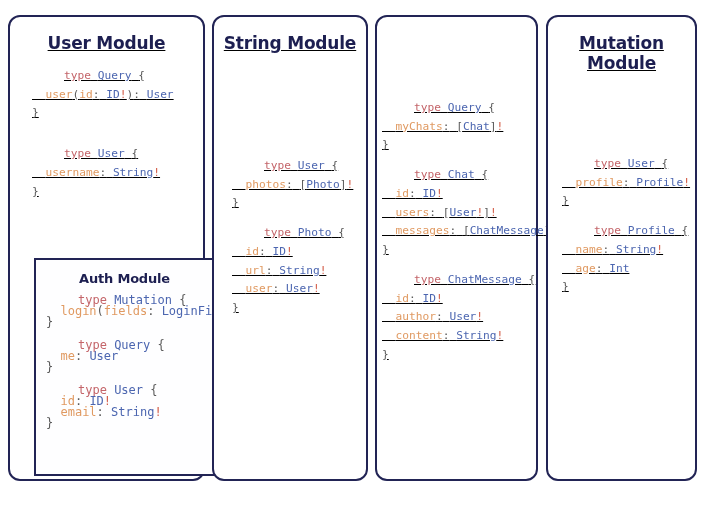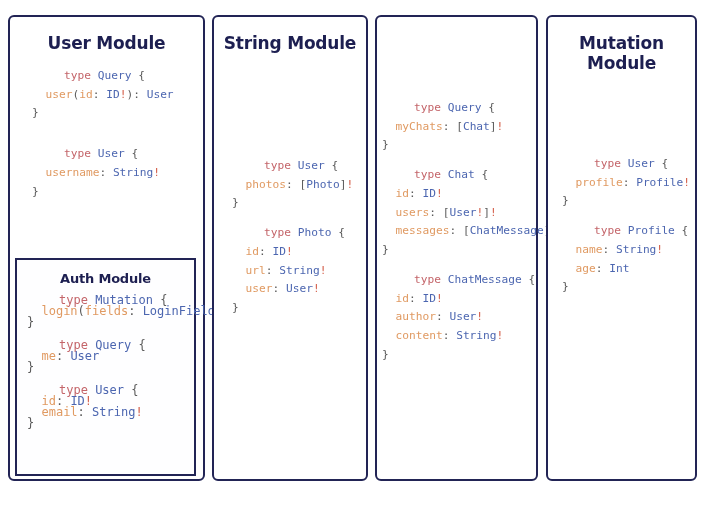--- a/index.html
+++ b/index.html
@@ -19,21 +19,22 @@
     width: 704px;
     height: 511px;
     background: #ffffff;
   }
 
   .panel {
     position: absolute;
     box-sizing: border-box;
     background: #ffffff;
     border: 2px solid #222455;
-    border-radius: 6px;
+    border-radius: 12px;
+    text-decoration: underline;
   }
 
   .panel-title {
     text-align: center;
     font-family: "DejaVu Sans", sans-serif;
     font-weight: bold;
     color: #1d1f51;
     letter-spacing: -0.2px;
   }
 
@@ -56,21 +57,21 @@
   .pun  { color: #5a5a5a; }   
 
   
   #panel-user    { left: 8px;   top: 15px; width: 197px; height: 466px; }
   #panel-gallery { left: 212px; top: 15px; width: 156px; height: 466px; }
   #panel-chat    { left: 375px; top: 15px; width: 163px; height: 466px; }
   #panel-profile { left: 546px; top: 15px; width: 151px; height: 466px; }
 
   #panel-auth {
     position: absolute;
-    left: 5px; top: 241px; width: 181px; height: 218px;
+    left: 24px; top: 241px; width: 181px; height: 218px;
     box-sizing: border-box;
     border: 2px solid #222455;
     background: #fefeff;
   }
 
   .code-user    { margin: 14px 0 0 22px; }
   .code-gallery { margin: 104px 0 0 18px; }
   .code-chat    { margin: 82px 0 0 5px; }
   .code-profile { margin: 82px 0 0 14px; }
   .code-auth    { margin: 9px 0 0 10px; }

